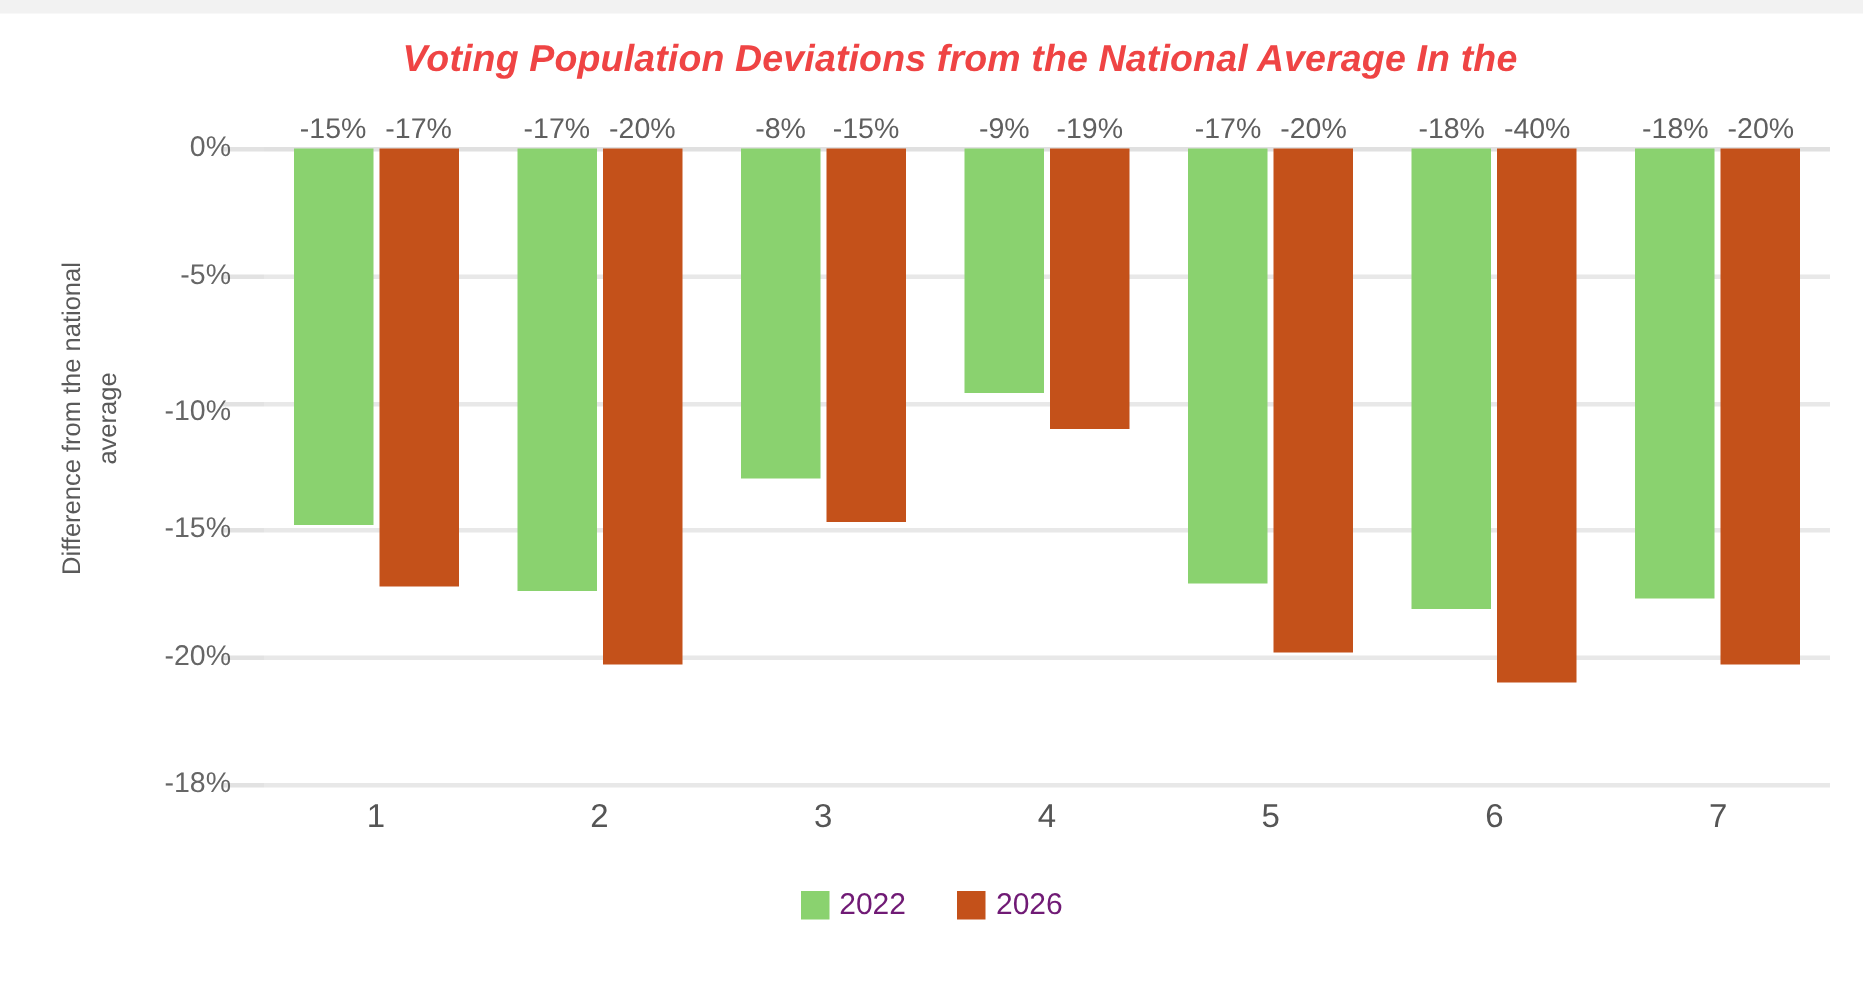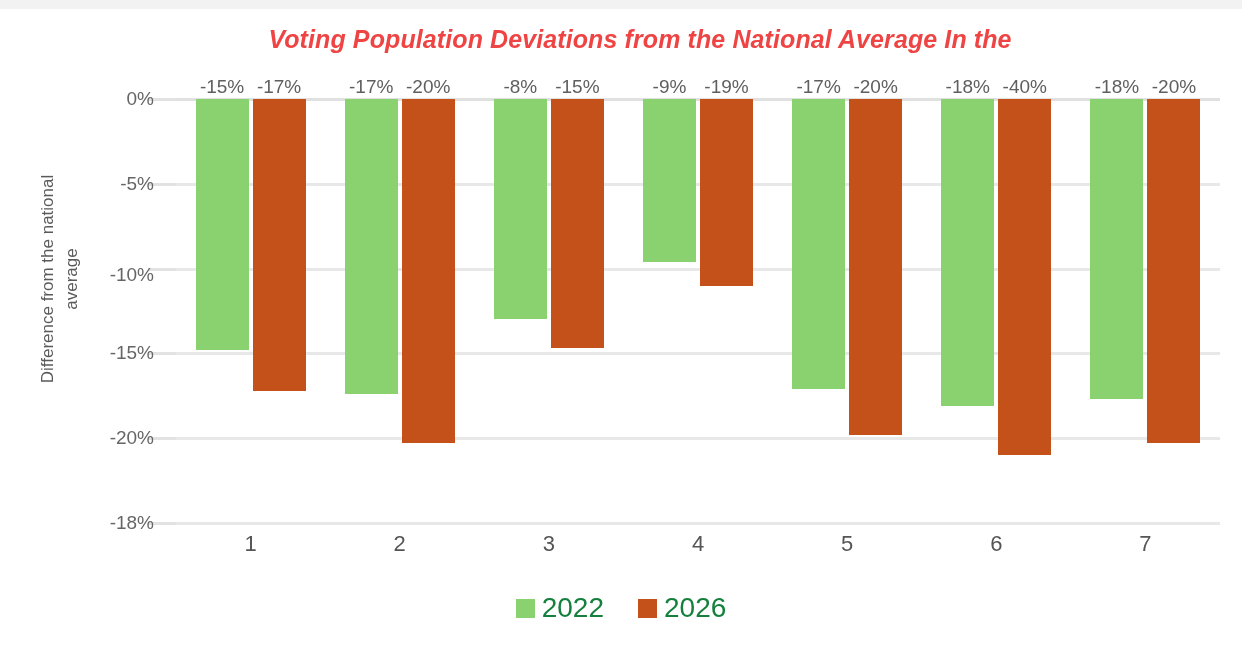--- a/index.html
+++ b/index.html
@@ -106,21 +106,21 @@
     left: 0; top: 592px; width: 1242px;
     display: flex;
     justify-content: center;
     align-items: center;
     gap: 34px;
   }
   .legend-item { display: flex; align-items: center; gap: 7px; }
   .legend-swatch { width: 19px; height: 19px; display: inline-block; }
   .legend-swatch.s2022 { background: #8ad26f; }
   .legend-swatch.s2026 { background: #c4511a; }
-  .legend-text { font-size: 28px; color: #15803d; }
+  .legend-text { font-size: 20px; color: #701a75; }
 </style>
 </head>
 <body>
 
 <div id="chart-root">
 
   <div id="top-band"></div>
 
   <div id="chart-title">
     <span class="tline">Voting Population Deviations from the National Average In the</span>

